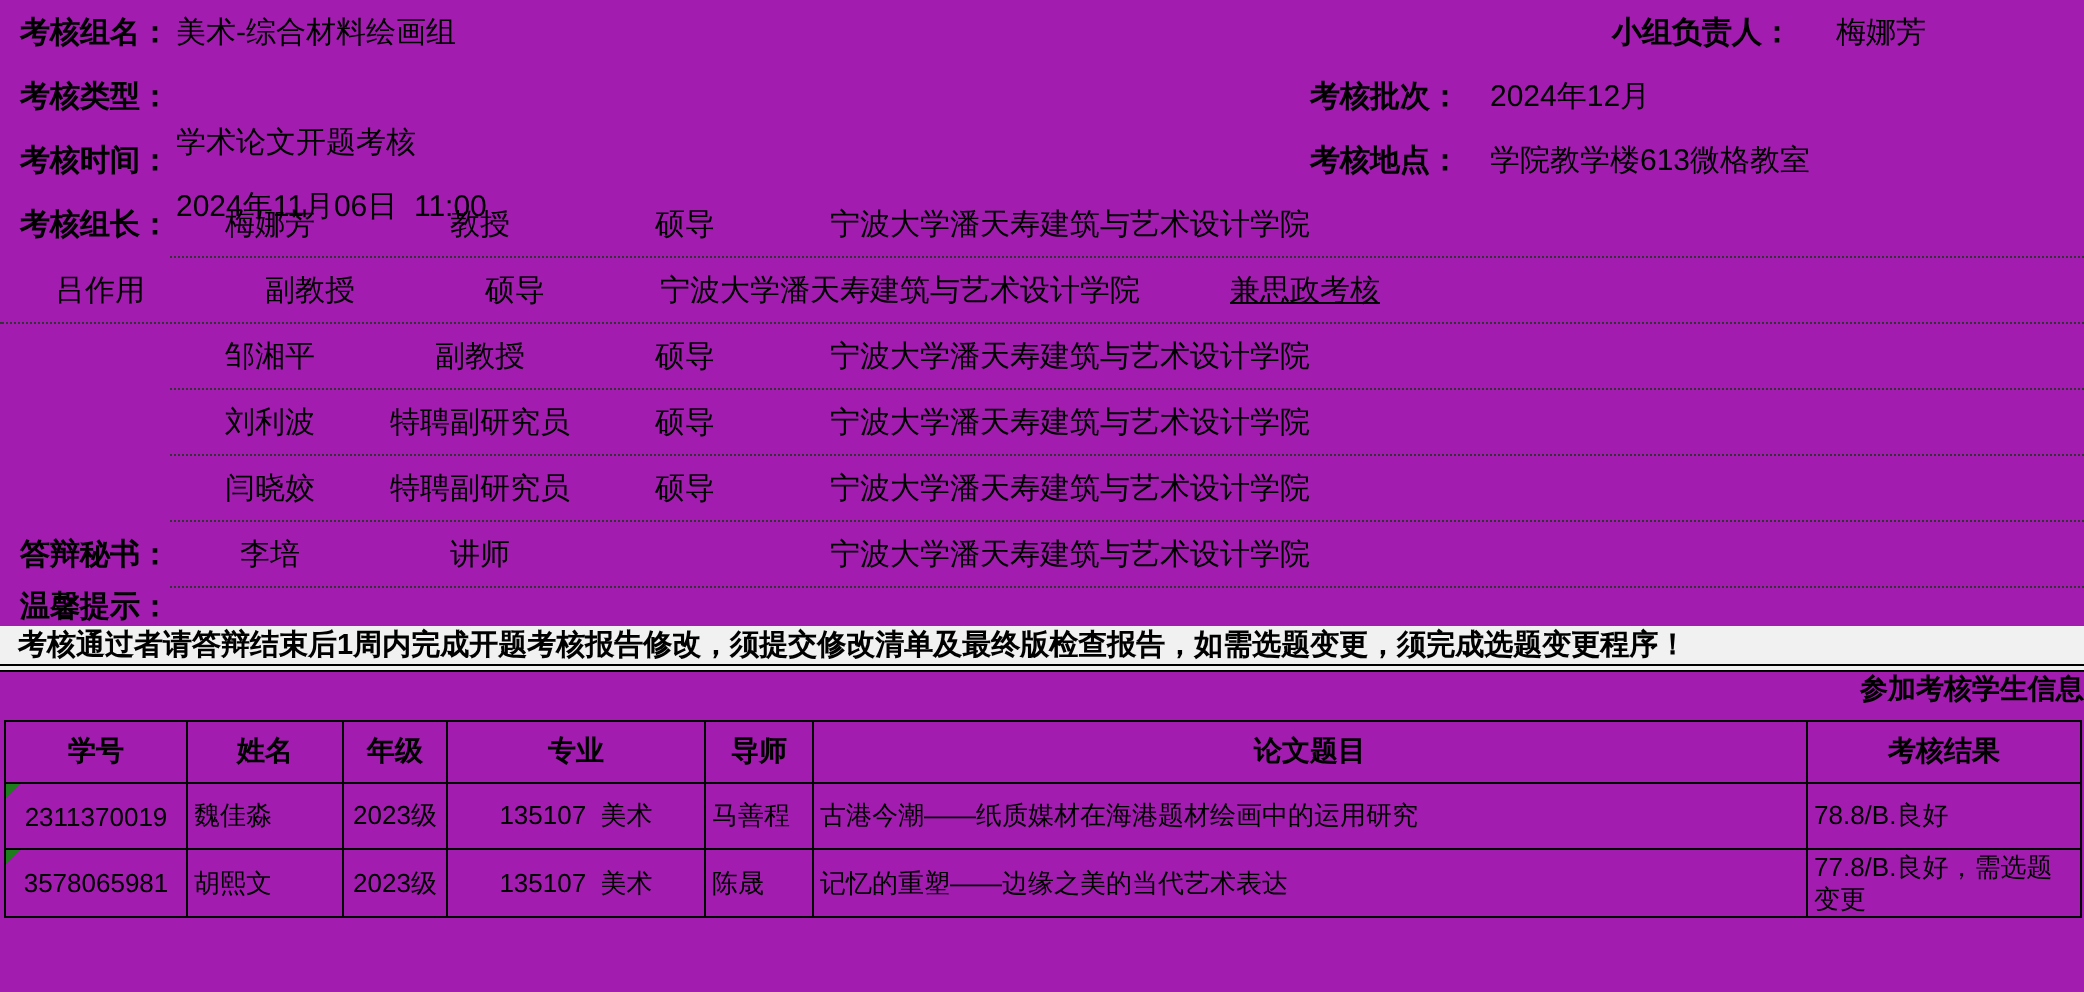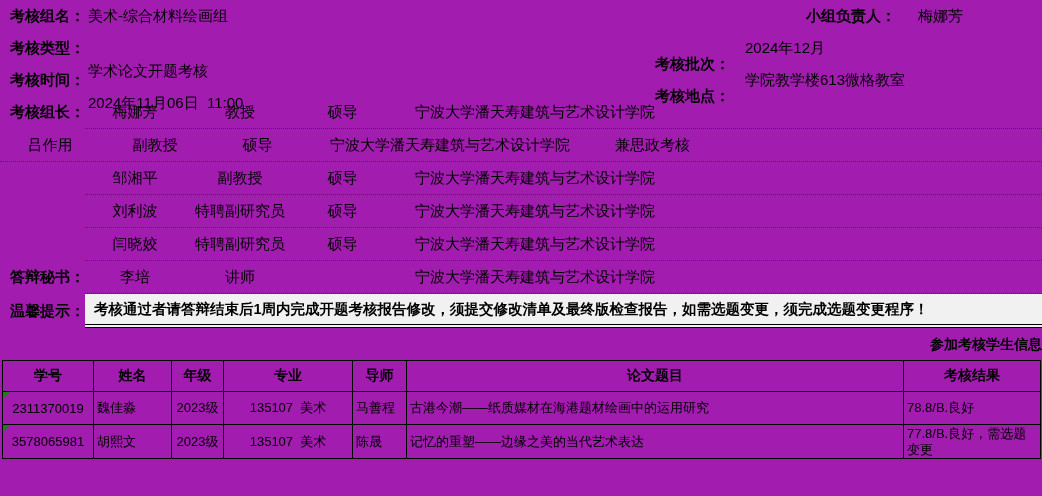--- a/index.html
+++ b/index.html
@@ -7,34 +7,34 @@
   body { font-family:"Liberation Sans","DejaVu Sans",sans-serif; color:#000; }
   #page { position:relative; width:1042px; height:496px; background:#a21caf; overflow:hidden; }
 
   
   .trow { position:relative; height:32px; }
   .trow span { position:absolute; top:7px; font-size:15px; white-space:pre; }
   .lbl { font-weight:bold; }
   .t1-l1 { left:10px; }  .t1-v1 { left:88px; }
   .t1-l2 { left:806px; } .t1-v2 { left:918px; }
   .t2-l1 { left:10px; }  .t2-v1 { left:88px;margin-top:23px; }
-  .t2-l2 { left:655px;margin-top:16px; } .t2-v2 { left:745px; }
+  .t2-l2 { left:655px; } .t2-v2 { left:745px; }
 
   
   .crow { display:flex; height:33px; }
   .c-label { width:85px; padding-left:10px; font-weight:bold; font-size:15px; display:flex; align-items:center; }
   .c-body { flex:1; display:flex; align-items:center; border-bottom:1px dotted #333; font-size:15px; }
   .c-name { width:100px; text-align:center; }
   .c-title { width:110px; text-align:center; }
   .c-sup { width:95px; text-align:center; }
   .c-inst { width:305px; padding-left:25px; }
-  .c-note { flex:1; padding-left:5px; }
+  .c-note { flex:1; padding-left:5px;text-decoration:underline; }
 
   
-  .tip { display:flex; height:34px; }
+  .tip { display:flex; height:34px;flex-direction:column; }
   .tip-label { width:85px; padding-left:10px; font-weight:bold; font-size:15px; display:flex; align-items:center; }
   .tip-box { flex:1; background:#f1f1f1; border-bottom:4px double #000; display:flex; align-items:center; font-weight:bold; font-size:14.5px; padding:0 9px; white-space:nowrap; }
 
   
   .sec-title { text-align:right; font-weight:bold; font-size:14px; margin:8px 0 6px 0; }
   table.students { border-collapse:collapse; width:1038px; margin-left:2px; table-layout:fixed; }
   table.students th, table.students td { border:1px solid #000; font-size:13px; padding:1px 3px; overflow:hidden; }
   table.students th { font-weight:bold; text-align:center; height:31px; font-size:14px; }
   table.students td { height:33px; }
   .col-id{width:91px;} .col-name{width:78px;} .col-grade{width:52px;} .col-major{width:129px;}

